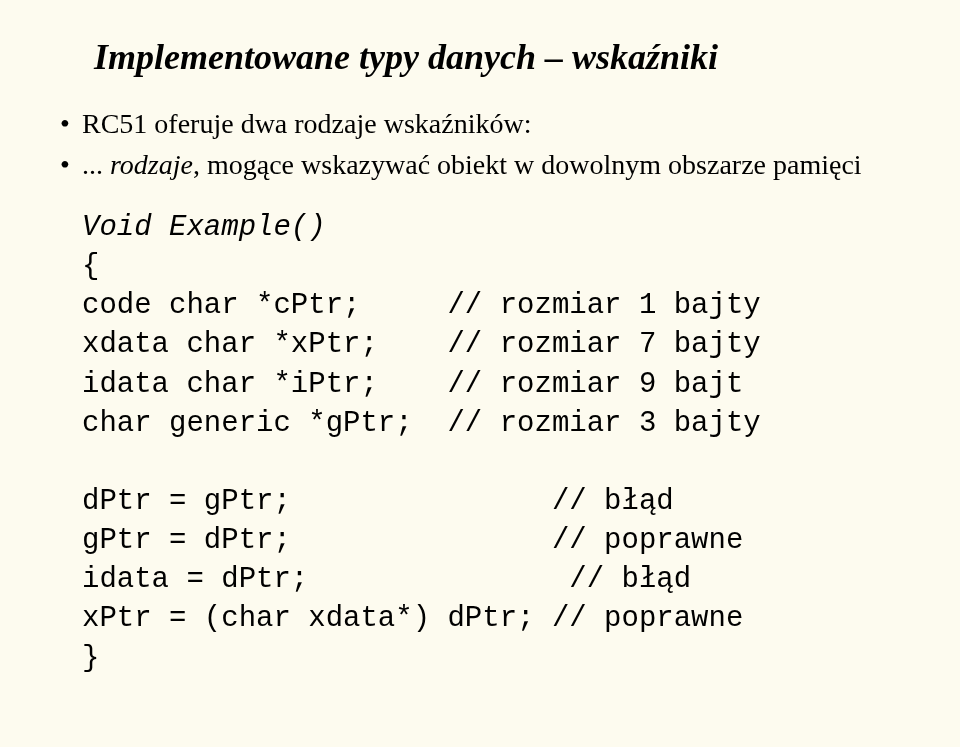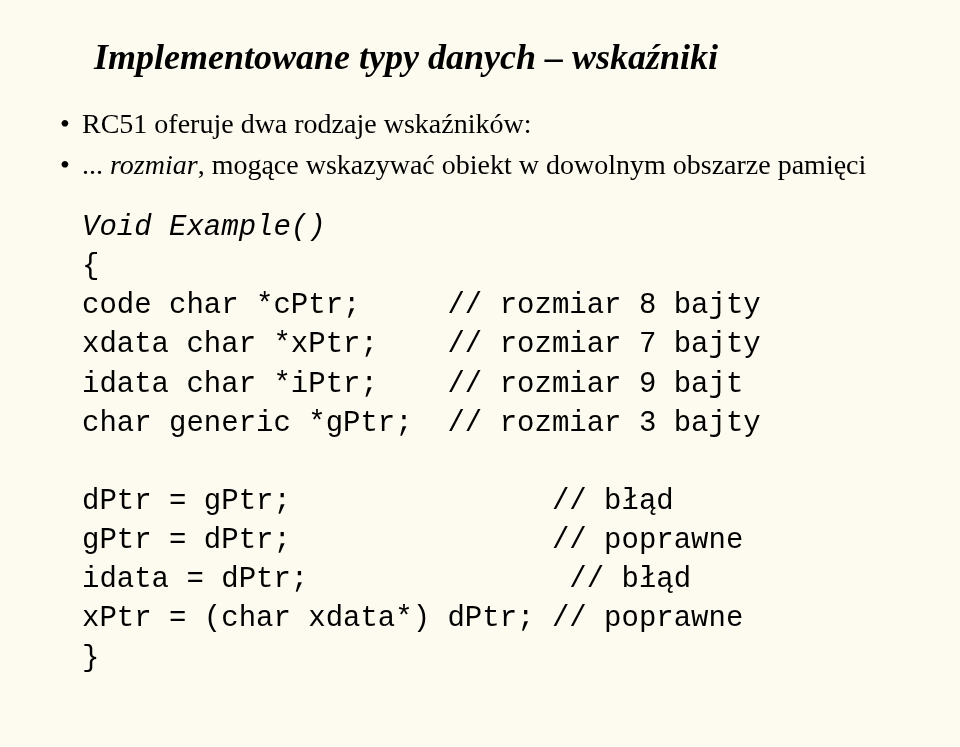--- a/index.html
+++ b/index.html
@@ -58,27 +58,27 @@
 <body>
 
 <div class="slide">
   <h1 class="title">Implementowane typy danych – wskaźniki</h1>
 
   <div class="bullets">
     <div class="bullet">
       <span>RC51 oferuje dwa rodzaje wskaźników:</span>
     </div>
     <div class="bullet">
-      <span>... </span><span class="italic">rozmiar</span><span>, mogące wskazywać obiekt w dowolnym obszarze pamięci</span>
+      <span>... </span><span class="italic">rodzaje</span><span>, mogące wskazywać obiekt w dowolnym obszarze pamięci</span>
     </div>
   </div>
 
   <div class="code-block"><span class="oblique">Void Example()</span>
 <span>{</span>
-<span>code char *cPtr;     // rozmiar 8 bajty</span>
+<span>code char *cPtr;     // rozmiar 1 bajty</span>
 <span>xdata char *xPtr;    // rozmiar 7 bajty</span>
 <span>idata char *iPtr;    // rozmiar 9 bajt</span>
 <span>char generic *gPtr;  // rozmiar 3 bajty</span>
 <span></span>
 <span>dPtr = gPtr;               // błąd</span>
 <span>gPtr = dPtr;               // poprawne</span>
 <span>idata = dPtr;               // błąd</span>
 <span>xPtr = (char xdata*) dPtr; // poprawne</span>
 <span>}</span></div>
 </div>

